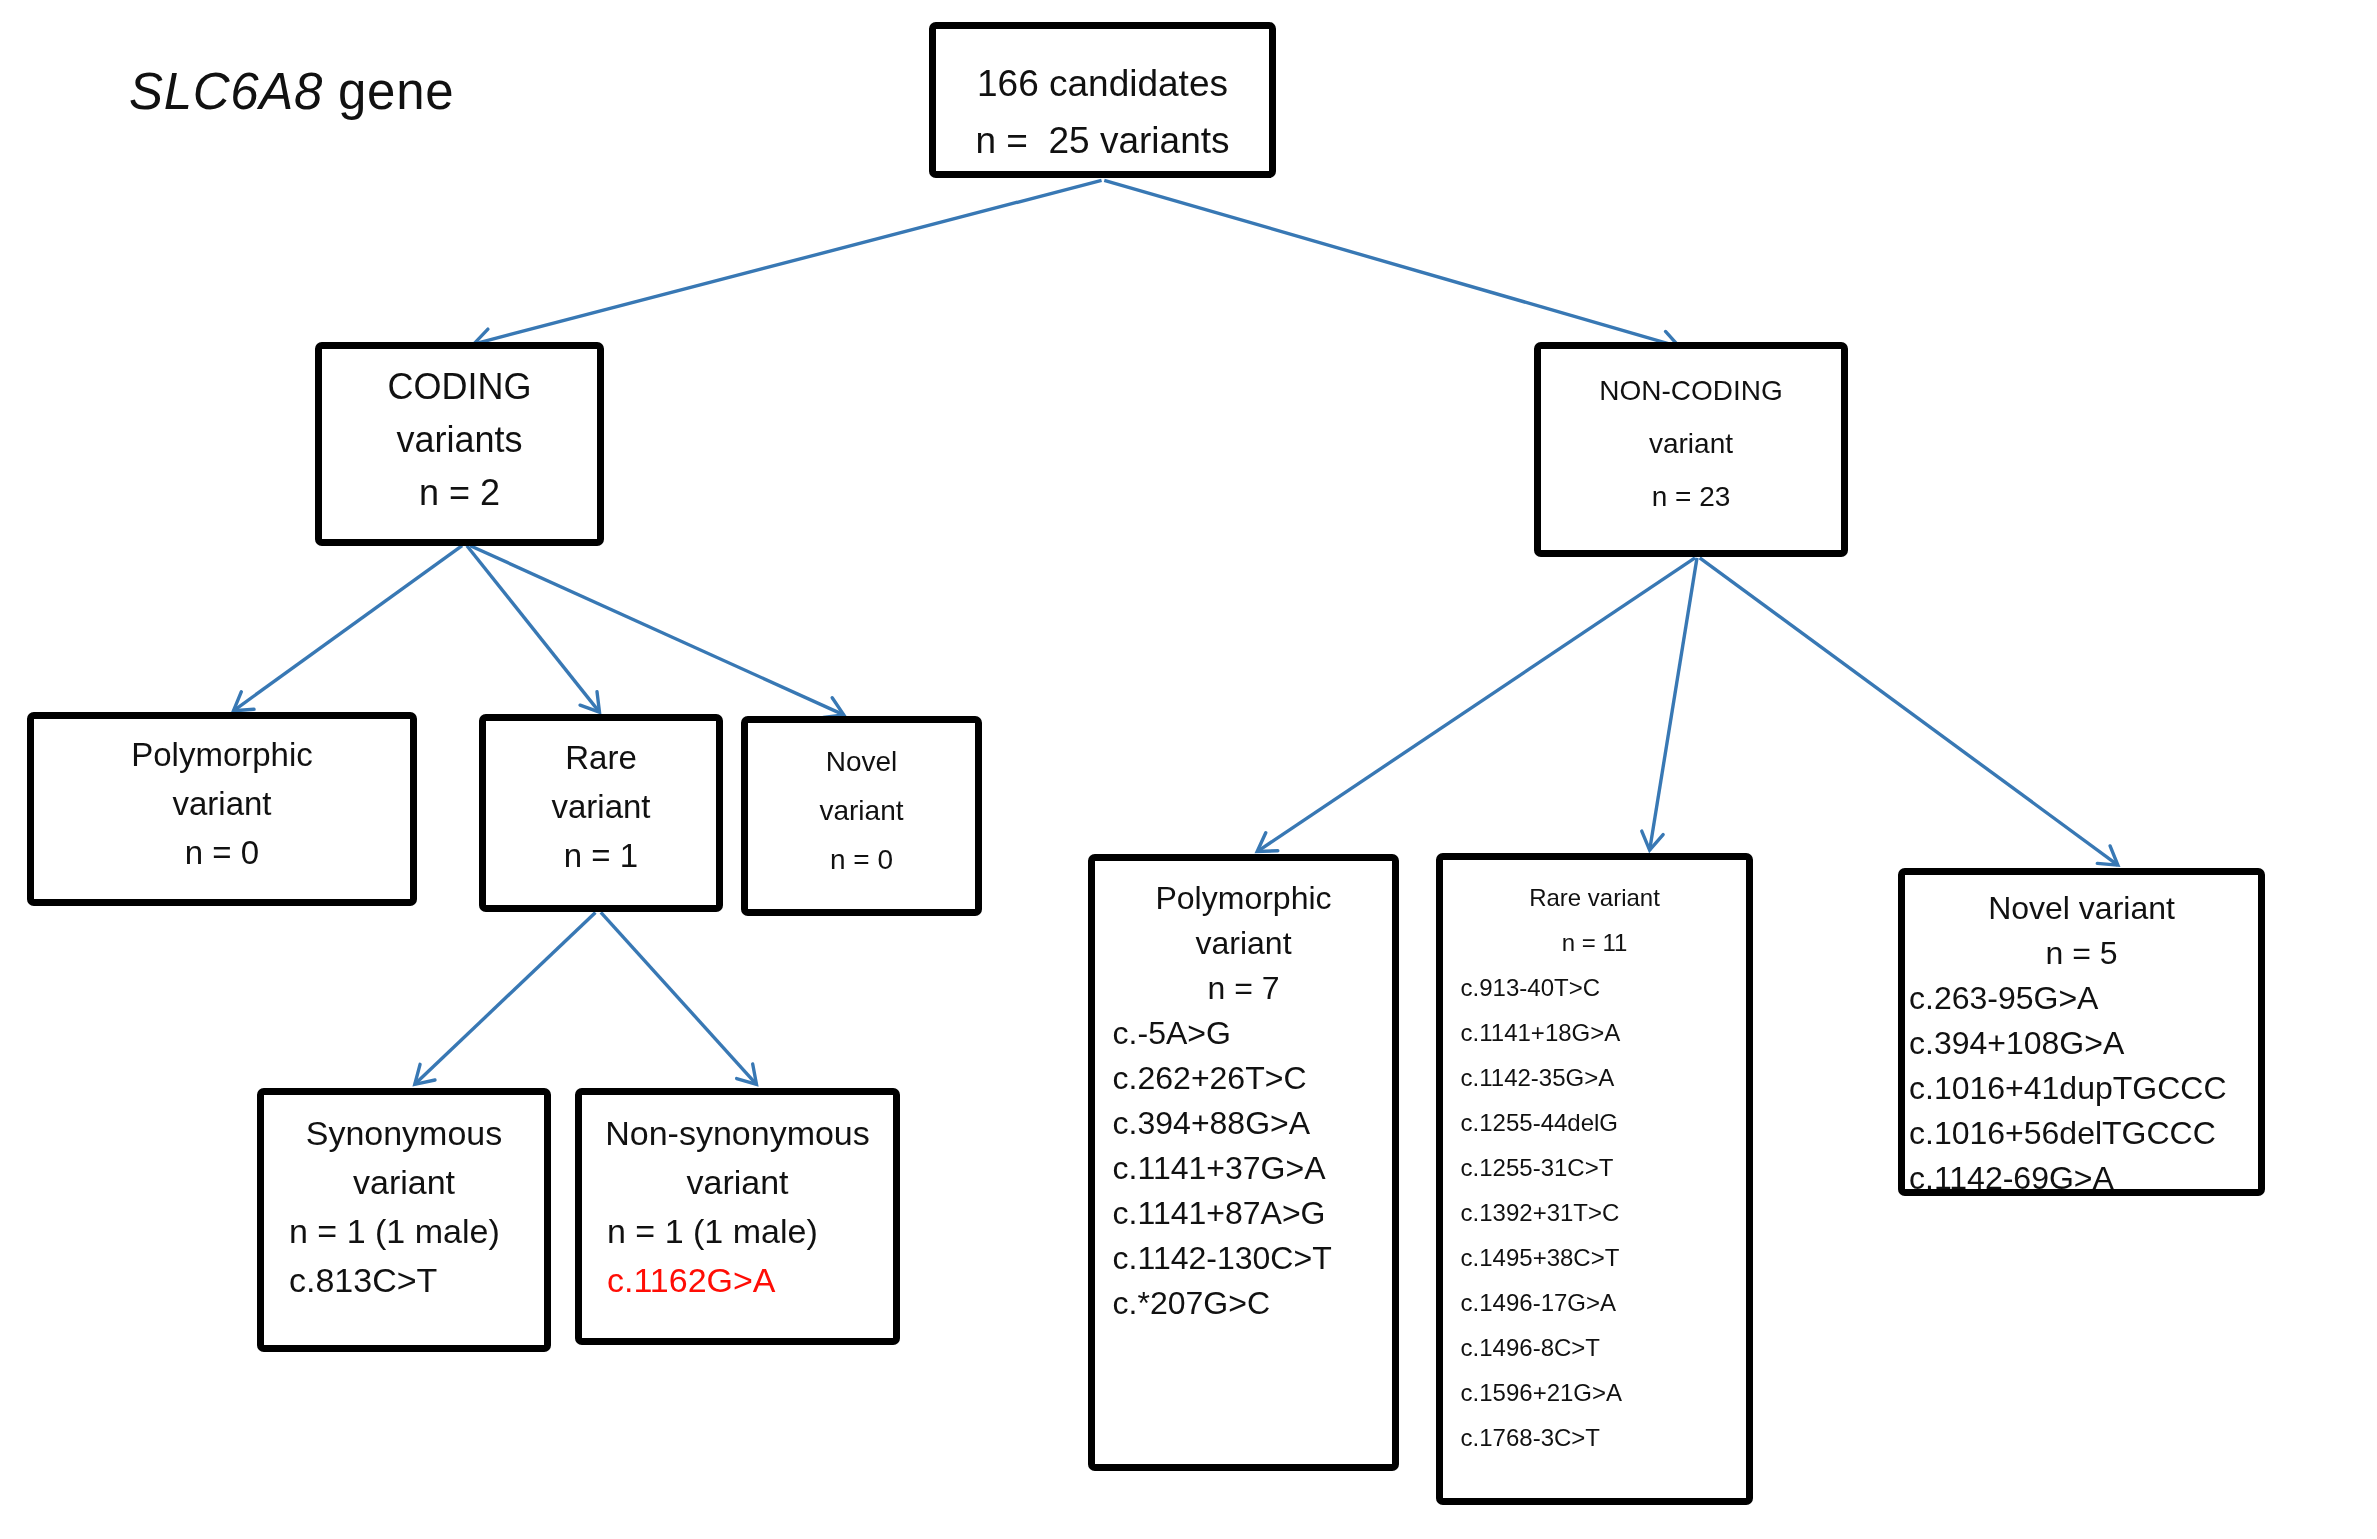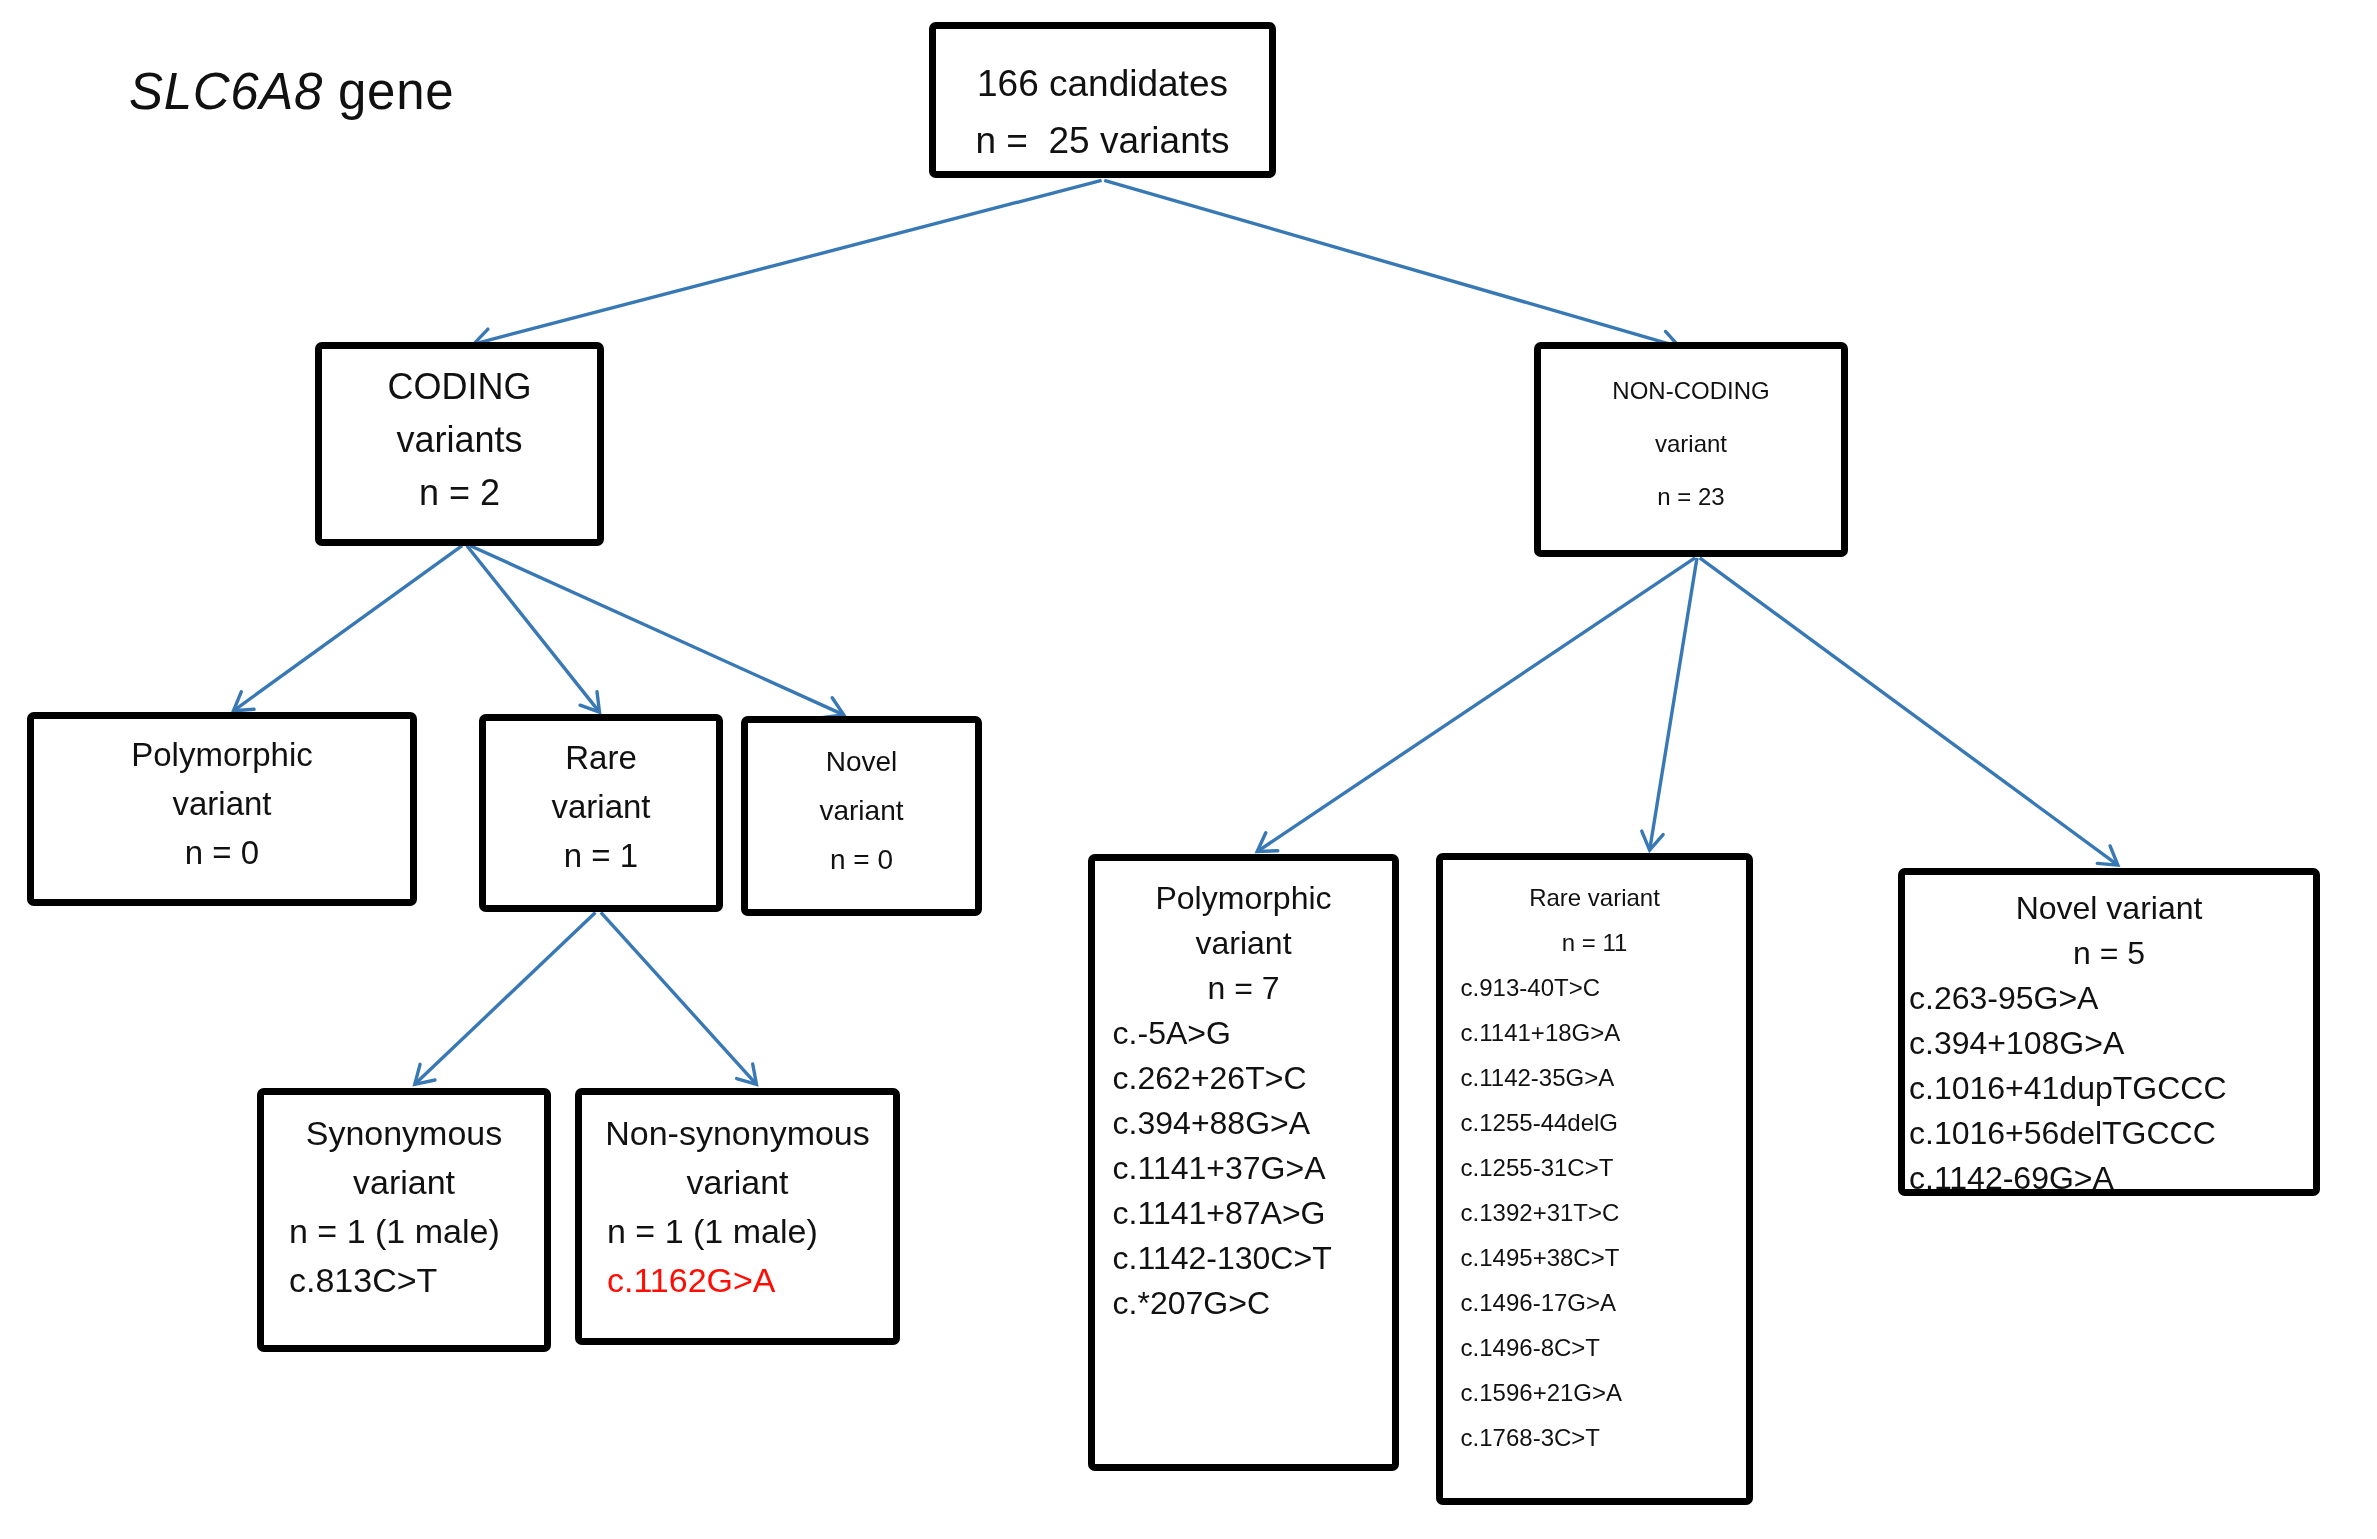--- a/index.html
+++ b/index.html
@@ -33,29 +33,29 @@
     border-radius: 6.8px;
     text-align: center;
   }
   .hdr { white-space: pre-wrap; }
   .items { white-space: pre-wrap; text-align: left; }
   .highlight { color: var(--highlight, #ff0000); text-align: left; }
 
   
   #n-root   { left:929px; top:22px;  width:347px; height:156px; font-size:37px; line-height:57px; padding-top:26px; }
   #n-coding { left:315px;  top:342px; width:289px; height:204px; font-size:36px; line-height:53px; padding-top:10.8px; }
-  #n-noncoding { left:1534px; top:342px; width:314px; height:215px; font-size:24px; line-height:53px; padding-top:15px; }
+  #n-noncoding { left:1534px; top:342px; width:314px; height:215px; font-size:28px; line-height:53px; padding-top:15px; }
   #n-poly-c  { left:27px;   top:712px; width:390px; height:194px; font-size:33px; line-height:49px; padding-top:10.8px; }
   #n-rare-c  { left:479px;  top:714px; width:244px; height:198px; font-size:33px; line-height:49px; padding-top:12px; }
   #n-novel-c { left:741px; top:716px; width:241px; height:200px; font-size:28px; line-height:49px; padding-top:13.5px; }
   #n-syn     { left:257px;  top:1088px; width:294px; height:264px; font-size:34px; line-height:49px; padding-top:13.5px; }
   #n-nonsyn  { left:575px;  top:1088px; width:325px; height:257px; font-size:34px; line-height:49px; padding-top:13.5px; }
   #n-poly-nc  { left:1088px; top:854px; width:311px; height:617px; font-size:32px; line-height:45px; padding-top:15px; }
   #n-rare-nc  { left:1436px; top:853px; width:317px; height:652px; font-size:24px; line-height:45px; padding-top:15px; }
-  #n-novel-nc { left:1898px; top:868px; width:422px; height:328px; font-size:32px; line-height:45px; padding-top:10.8px; }
+  #n-novel-nc { left:1898px; top:868px; width:367px; height:328px; font-size:32px; line-height:45px; padding-top:10.8px; }
 
   #n-syn .items, #n-nonsyn .items, #n-nonsyn .highlight { padding-left:25px; }
   #n-poly-nc .items, #n-rare-nc .items { padding-left:17.6px; }
   #n-novel-nc .items { padding-left:4px; }
 </style>
 </head>
 <body>
 
 <div class="canvas">
 

